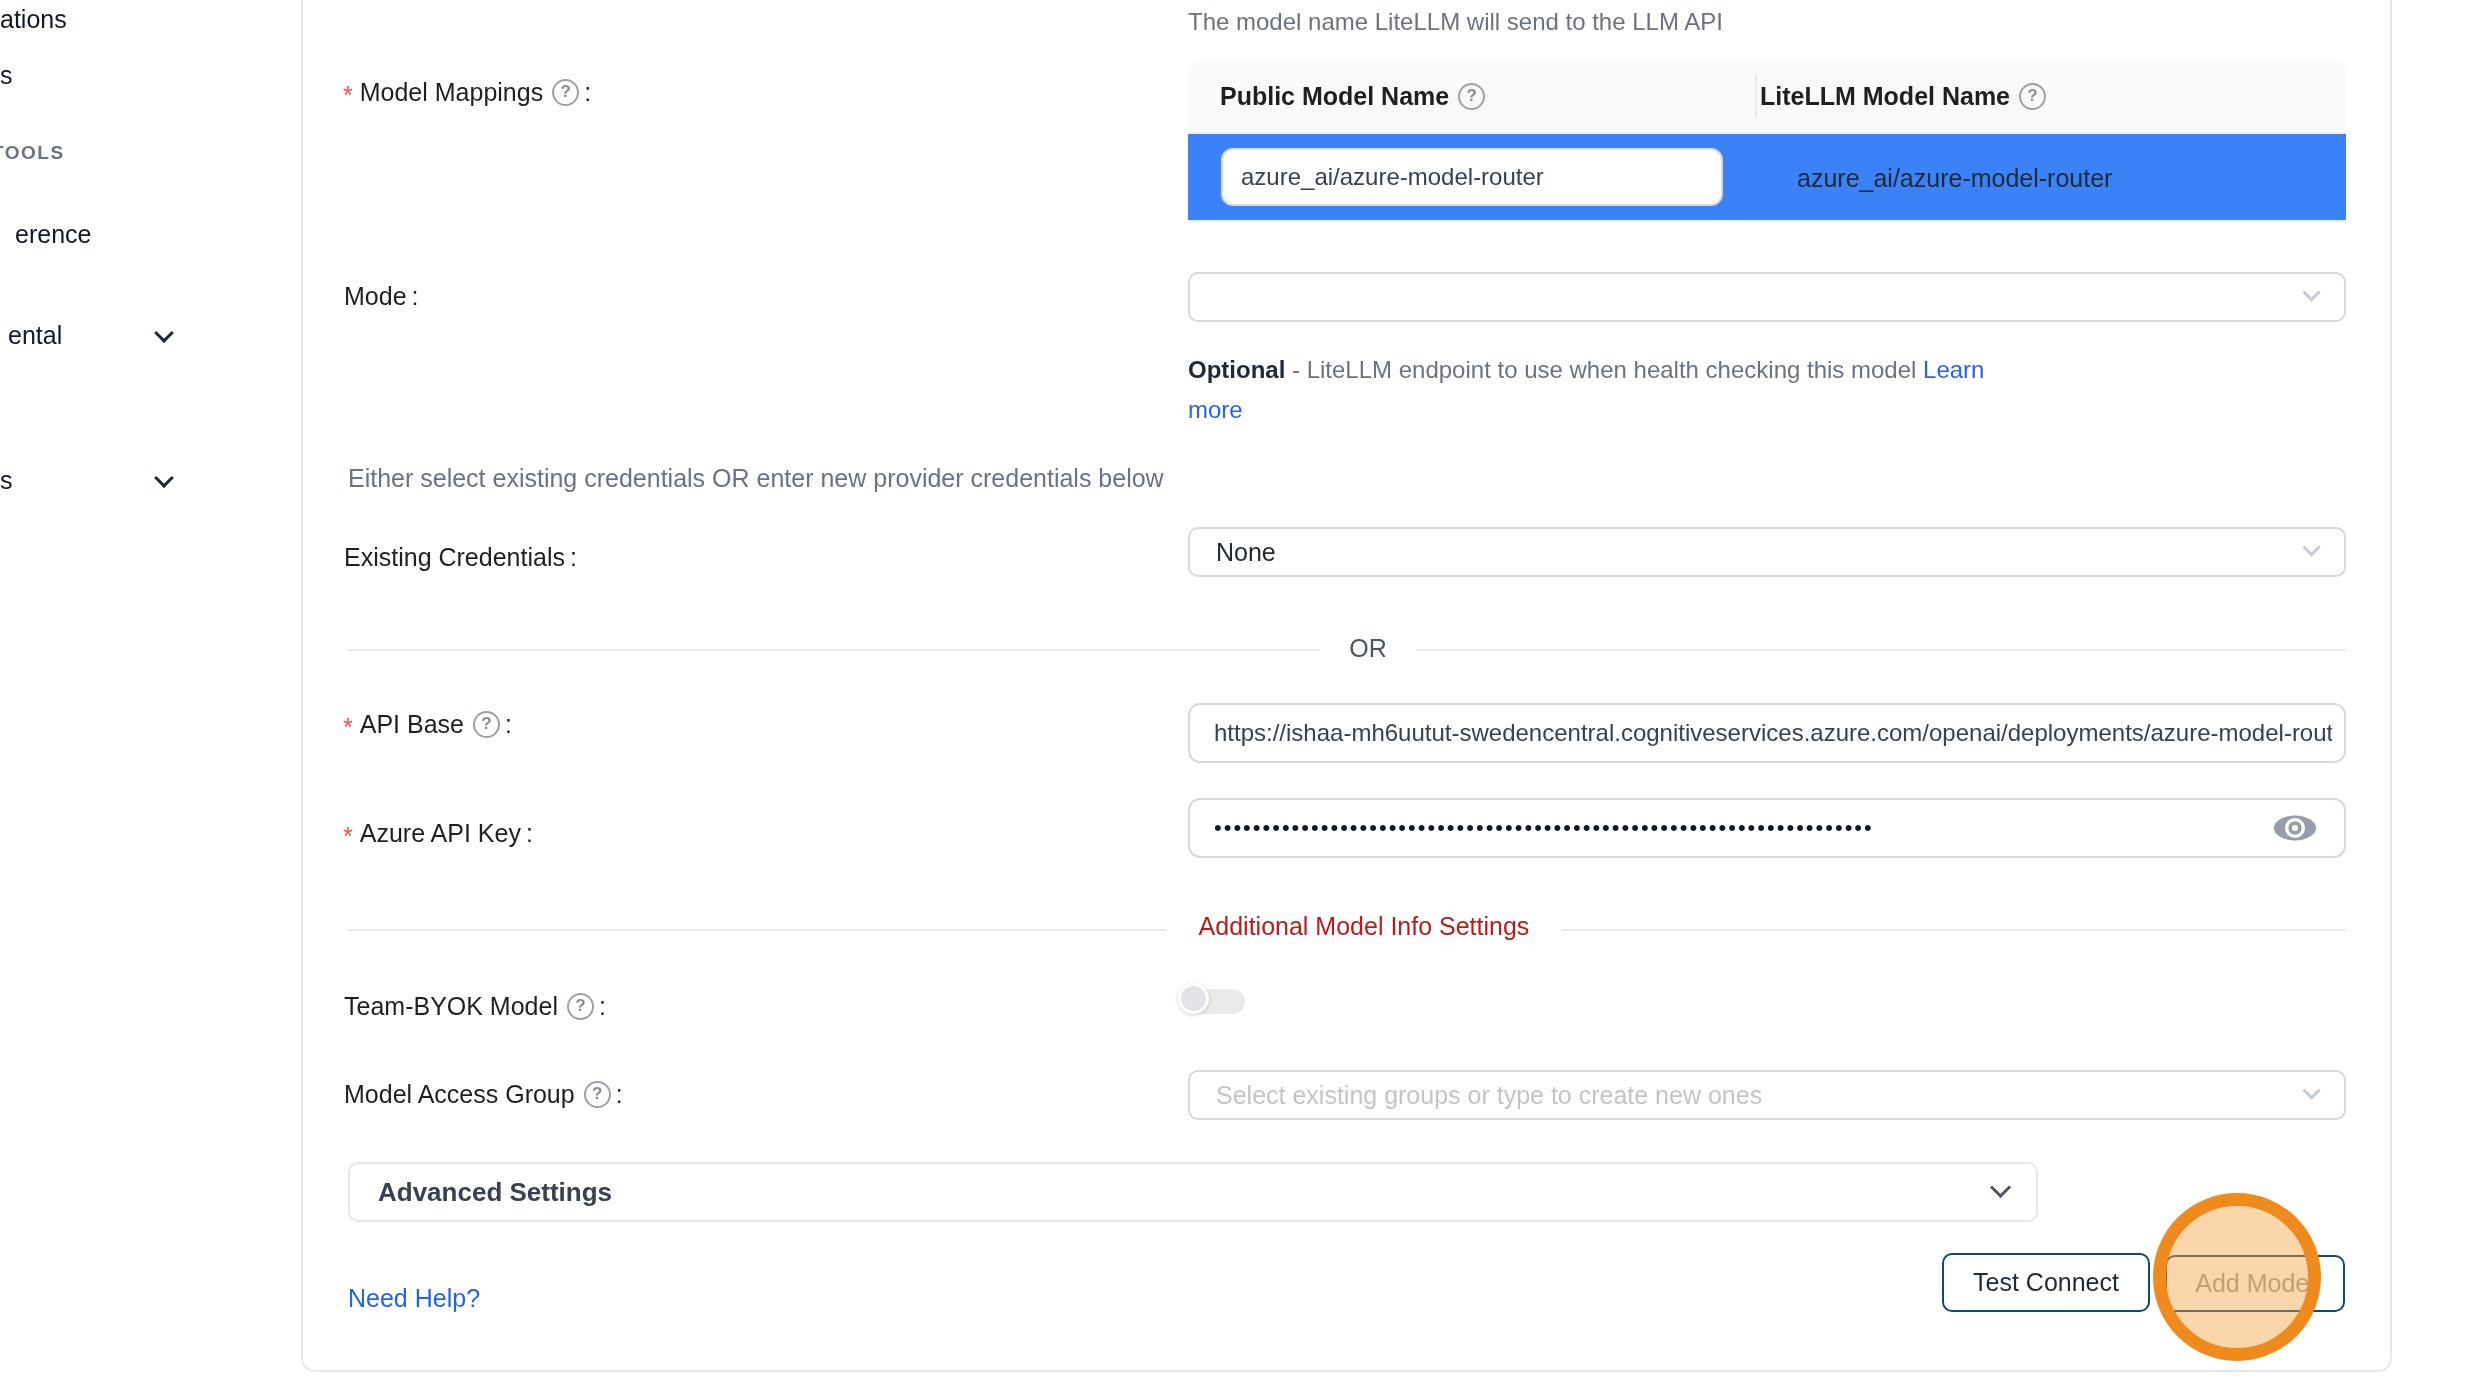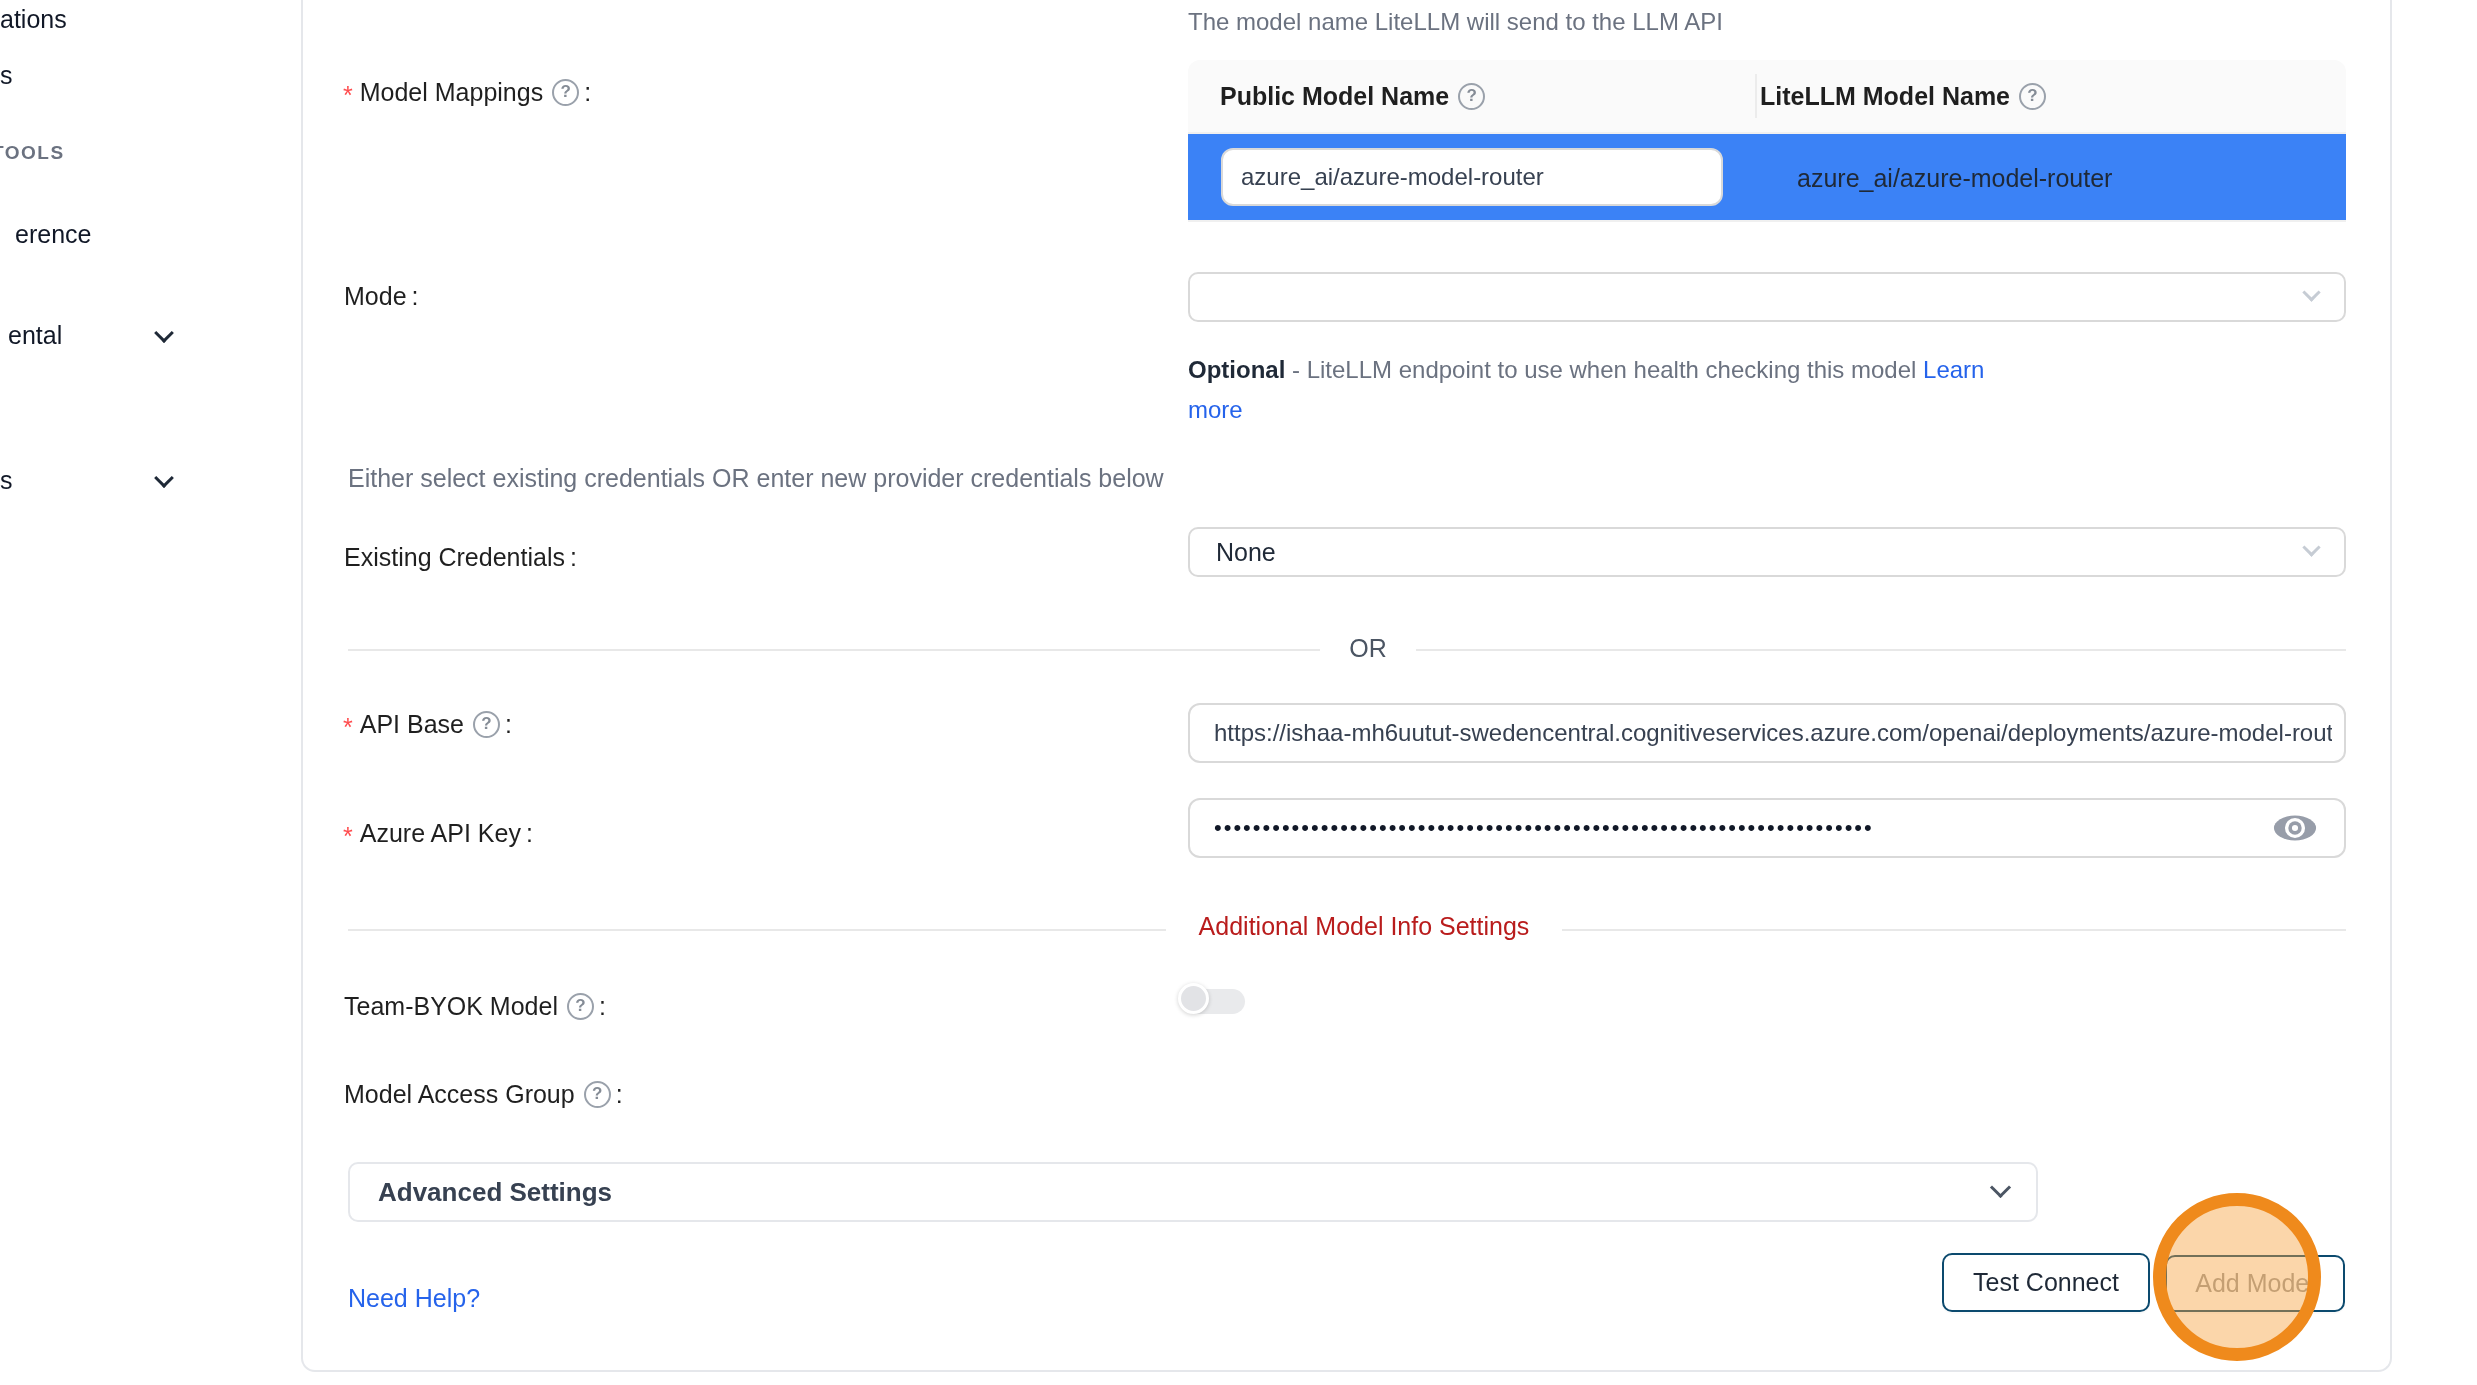--- a/index.html
+++ b/index.html
@@ -216,20 +216,24 @@
   <div class="toggle">
     <span class="track"></span>
     <span class="knob"></span>
   </div>
 
   <div class="lblrow" style="left:344px;top:1074px;text-align:right;">
     <span class="lbl">Model Access Group</span>
     <span class="qicon">?</span>
     <span class="colon">:</span>
   </div>
+  <div class="selbox" style="top:1070px;">
+    <input class="maginput" type="text" style="border: none; outline: none; background: transparent; font-size: 25px; font-family: &quot;Liberation Sans&quot;, sans-serif; margin-left: 26px; width: 1050px; color: rgb(31, 41, 55);" placeholder="Select existing groups or type to create new ones">
+    <span class="chev-sel"></span>
+  </div>
 
   <div class="advpanel">
     <span class="t">Advanced Settings</span>
     <span class="chev-adv"></span>
   </div>
 
   <div class="link" style="left:348px;top:1284px;">Need Help?</div>
   <div class="btn btn-test">Test Connect</div>
   <div class="btn btn-add">Add Model</div>
   <div class="annot"></div>

